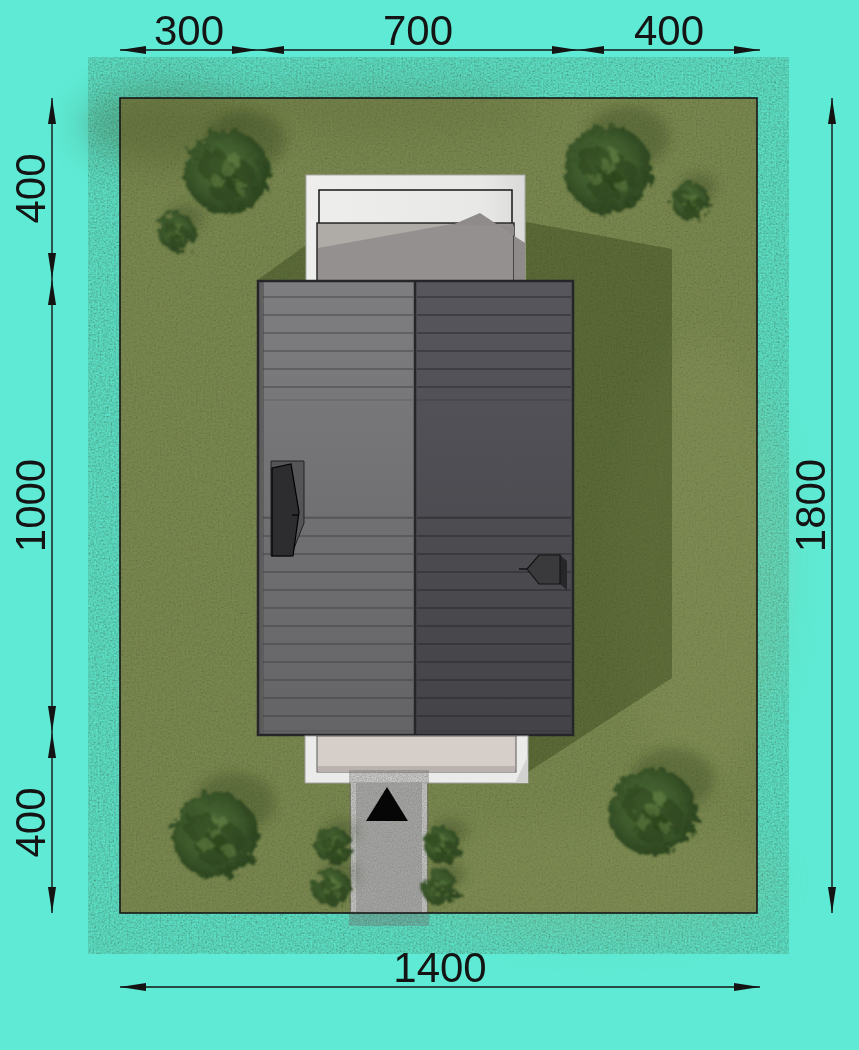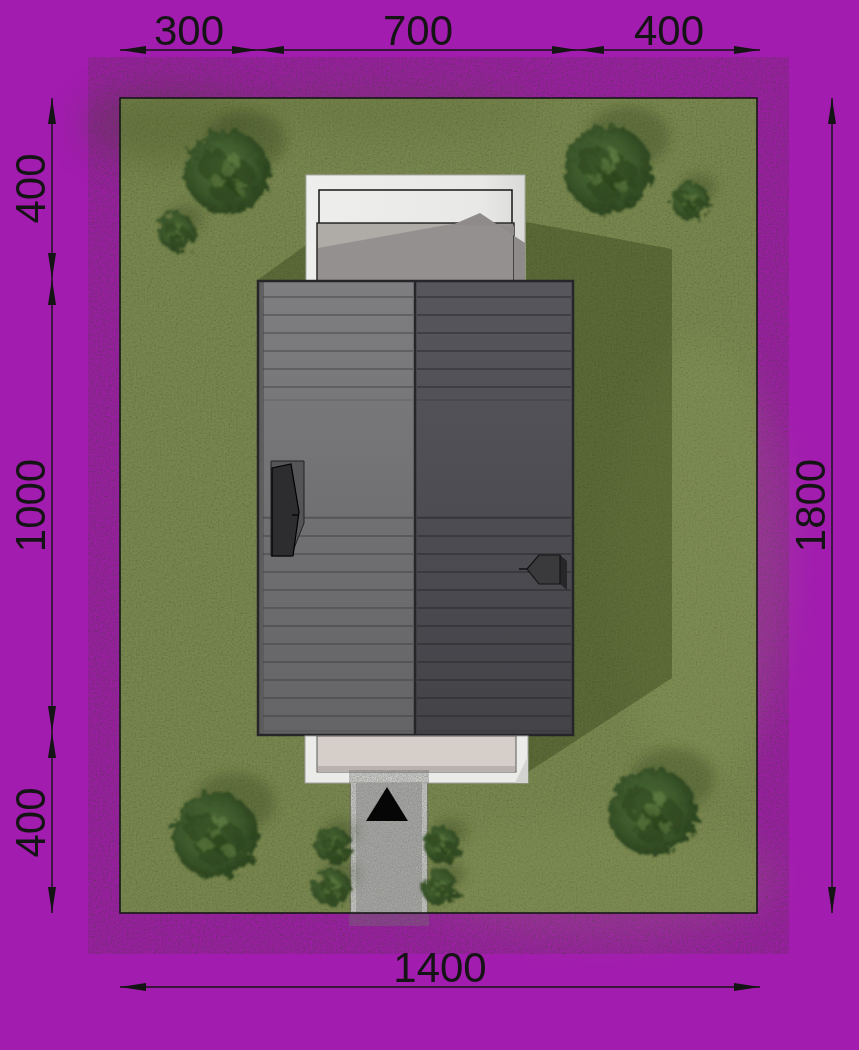--- a/index.html
+++ b/index.html
@@ -1,16 +1,16 @@
 <!DOCTYPE html>
 <html><head>
 <meta charset="utf-8">
 <style>
   html,body{margin:0;padding:0;background:#ffffff;}
-  .canvas{position:relative;width:859px;height:1050px;background:#a21caf;overflow:hidden;}
+  .canvas{position:relative;width:859px;height:1050px;background:#5eead4;overflow:hidden;}
   .dim-text{font-family:"Liberation Sans",sans-serif;font-size:42px;fill:#141414;letter-spacing:0px;}
   svg{display:block;}
 </style>
 </head>
 <body>
 
 <div class="canvas">
 <svg width="859" height="1050" viewBox="0 0 859 1050">
   <defs>
     <filter id="grassTex" x="-5%" y="-5%" width="110%" height="110%">

